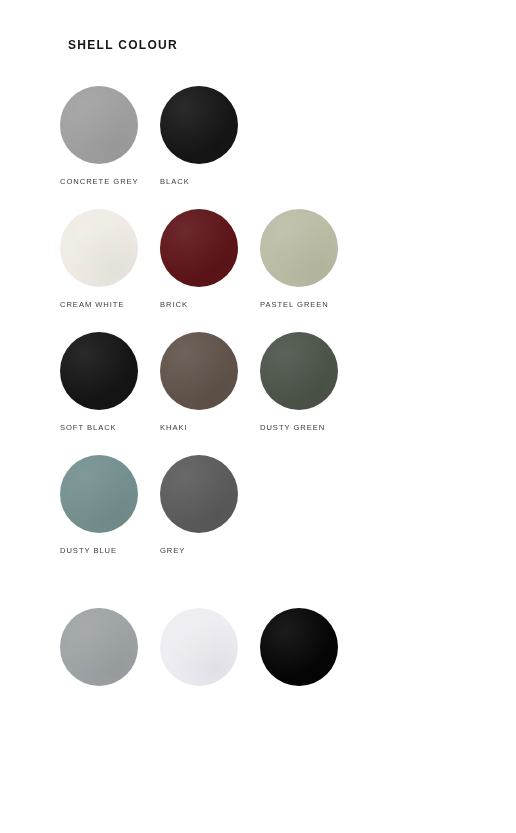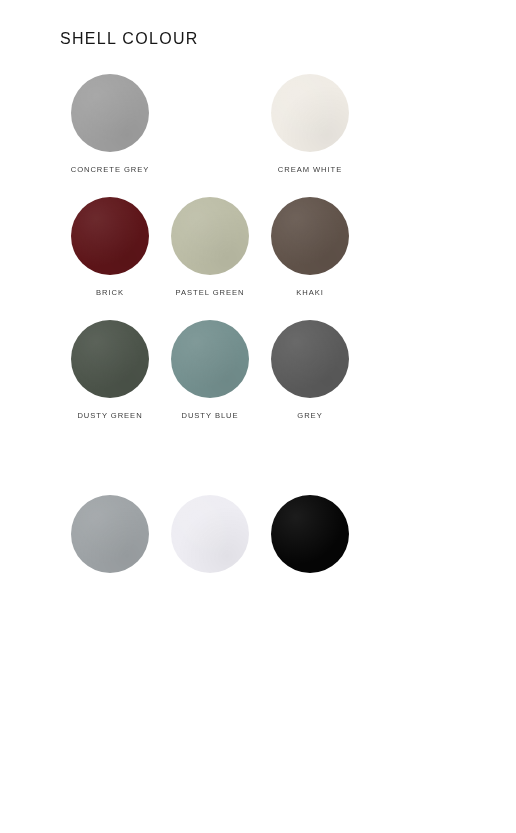--- a/index.html
+++ b/index.html
@@ -15,25 +15,25 @@
     overflow: hidden;
   }
   .page {
     position: relative;
     width: 516px;
     height: 833px;
     box-sizing: border-box;
     padding: 0 60px;
   }
   .section-title {
-    font-size: 16px;
-    font-weight: normal;
+    font-size: 12px;
+    font-weight: bold;
     letter-spacing: 1.3px;
     color: #161616;
-    margin: 0;
+    margin: 8px;
     padding: 0;
     text-transform: uppercase;
   }
   .section-shell-title {
     padding-top: 30px;
   }
   .section-base-title {
     padding-top: 54px;
   }
   .swatch-grid {
@@ -45,21 +45,21 @@
   .shell-grid {
     padding-top: 26px;
   }
   .base-grid {
     padding-top: 30px;
   }
   .swatch-cell {
     width: 100px;
     display: flex;
     flex-direction: column;
-    align-items: center;
+    align-items: flex-start;
     margin-bottom: 22px;
   }
   .swatch-disc {
     width: 78px;
     height: 78px;
     border-radius: 50%;
     background-color: #cccccc;
     position: relative;
   }
   .swatch-disc::after {
@@ -94,39 +94,47 @@
   <h2 class="section-title section-shell-title">SHELL COLOUR</h2>
 
   <div class="swatch-grid shell-grid">
 
     <div class="swatch-cell">
       <span class="swatch-disc" style="background-color: rgb(160, 160, 160);"></span>
       <span class="swatch-label">CONCRETE GREY</span>
     </div>
 
 
+    <div class="swatch-cell">
+      <span class="swatch-disc" style="background-color: rgb(22, 22, 22);"></span>
+      <span class="swatch-label">BLACK</span>
+    </div>
 
     <div class="swatch-cell"></div>
 
     <div class="swatch-cell">
       <span class="swatch-disc" style="background-color: rgb(240, 236, 229);"></span>
       <span class="swatch-label">CREAM WHITE</span>
     </div>
 
     <div class="swatch-cell">
       <span class="swatch-disc" style="background-color: rgb(94, 21, 25);"></span>
       <span class="swatch-label">BRICK</span>
     </div>
 
     <div class="swatch-cell">
       <span class="swatch-disc" style="background-color: rgb(188, 189, 166);"></span>
       <span class="swatch-label">PASTEL GREEN</span>
     </div>
 
 
+    <div class="swatch-cell">
+      <span class="swatch-disc" style="background-color: rgb(22, 21, 21);"></span>
+      <span class="swatch-label">SOFT BLACK</span>
+    </div>
 
 
 
     <div class="swatch-cell">
       <span class="swatch-disc" style="background-color: rgb(97, 83, 74);"></span>
       <span class="swatch-label">KHAKI</span>
     </div>
 
     <div class="swatch-cell">
       <span class="swatch-disc" style="background-color: rgb(76, 84, 74);"></span>

